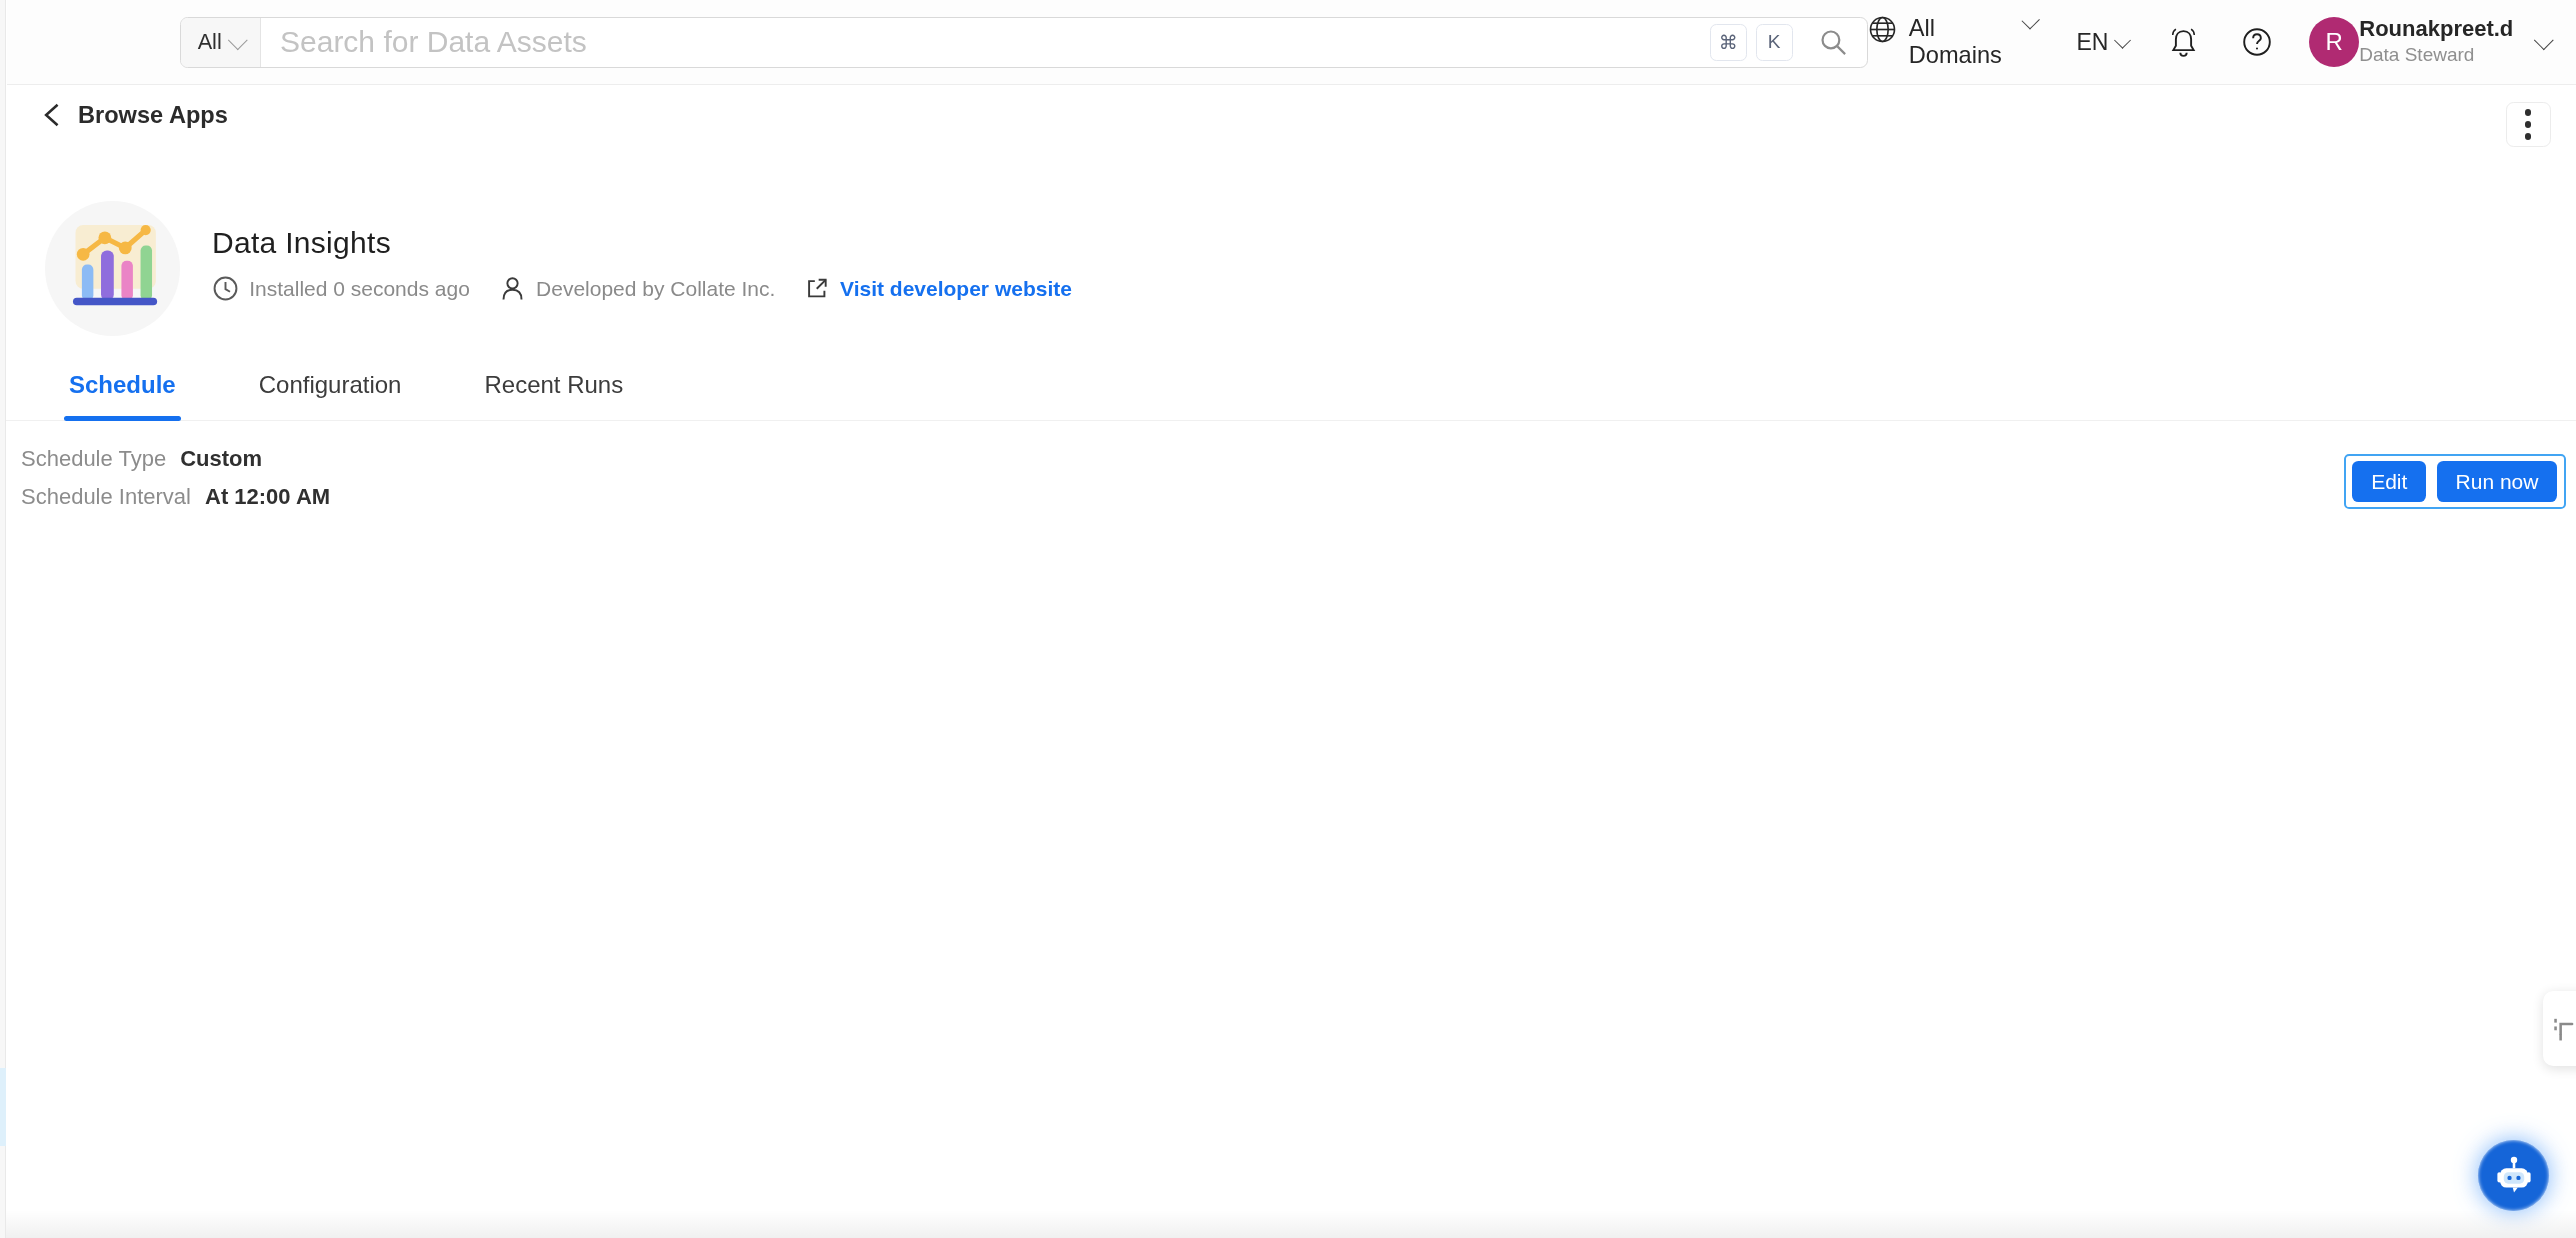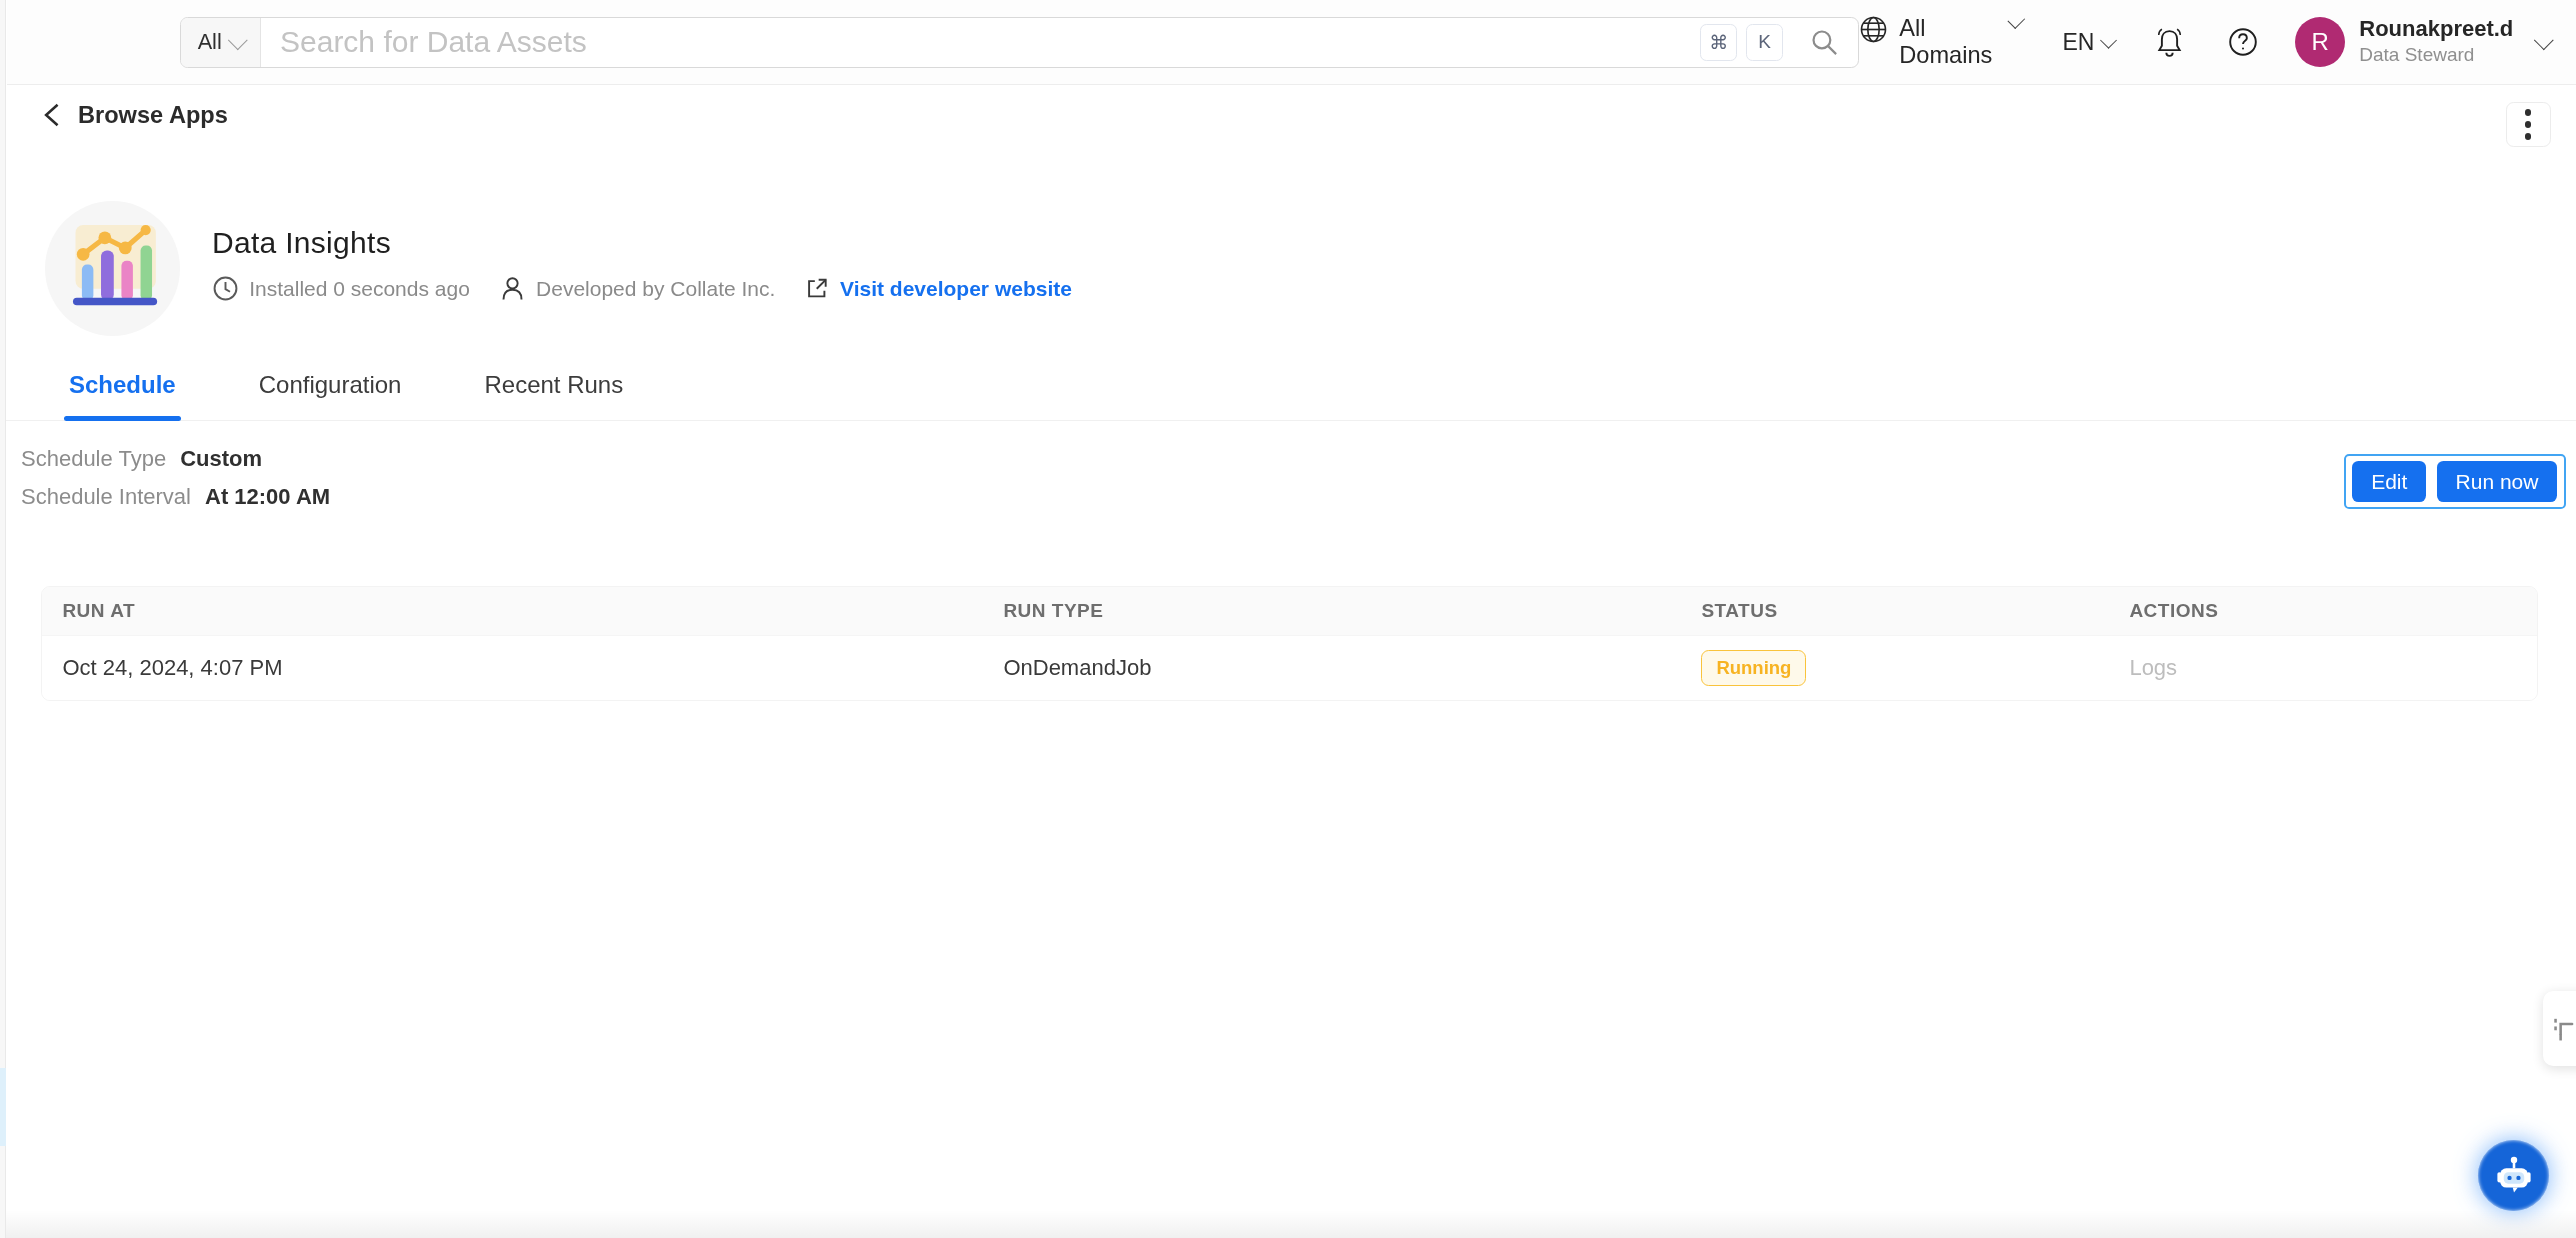--- a/index.html
+++ b/index.html
@@ -34,21 +34,21 @@
 
   .topbar-right { margin-left:auto; display:flex; align-items:center; margin-right:27px; }
   .domain-sel { display:flex; align-items:flex-start; gap:11.5px; cursor:pointer; }
   .domain-sel .lbl { font-size:23.6px; color:#262626; }
   .lang-sel { display:flex; align-items:center; gap:6.4px; margin-left:42px; cursor:pointer; }
   .lang-sel .lbl { font-size:23px; color:#262626; }
   .icon-btn { margin-left:41px; cursor:pointer; display:flex; align-items:center; }
   .user-chip { display:flex; align-items:center; margin-left:36px; cursor:pointer; }
   .avatar { width:50px; height:50px; border-radius:50%; background:#b02a72; color:#fff;
     display:flex; align-items:center; justify-content:center; font-size:24px; }
-  .user-meta { margin-left:14px; display:flex; flex-direction:column; }
+  .user-meta { display:flex; flex-direction:column; }
   .user-name { font-size:22px; font-weight:700; color:#262626; line-height:1.2; }
   .user-role { font-size:19px; color:#8f8f8f; line-height:1.3; }
   .user-chip .chev { margin-left:21.7px; border-color:#444; }
 
   
   .back-row { position:absolute; left:41px; top:101px; display:flex; align-items:center; gap:15.3px;
     cursor:pointer; }
   .back-row .lbl { font-size:23.6px; font-weight:700; color:#2b2b2b; }
   .kebab-btn { position:absolute; right:25.5px; top:102px; width:45px; height:45px;
     border:1.3px solid #ececec; border-radius:7.6px; background:#fff; display:flex; flex-direction:column;
@@ -266,38 +266,20 @@
       <span class="sched-label">Schedule Interval</span>
       <span class="sched-value">At 12:00 AM</span>
     </div>
   </div>
 
   <div class="action-group">
     <button class="btn">Edit</button>
     <button class="btn">Run now</button>
   </div>
 
-  <div class="runs-table">
-    <div class="thead">
-      <div class="th">RUN AT</div>
-      <div class="th">RUN TYPE</div>
-      <div class="th">STATUS</div>
-      <div class="th">ACTIONS</div>
-    </div>
-    <div class="trow">
-      <div class="td">Oct 24, 2024, 4:07 PM</div>
-      <div class="td">OnDemandJob</div>
-      <div class="td">
-        <span class="badge">Running</span>
-      </div>
-      <div class="td">
-        <span class="logs">Logs</span>
-      </div>
-    </div>
-  </div>
 
   <div class="edge-widget">
     <svg width="28" height="28" viewBox="0 0 44 44" fill="none" stroke="#8a8a8a" stroke-width="4">
       <line x1="4" y1="6" x2="4" y2="12"></line>
       <line x1="4" y1="18" x2="4" y2="24"></line>
       <path d="M12 30 L12 14 L30 14" stroke-linecap="round"></path>
       <line x1="12" y1="30" x2="12" y2="40"></line>
     </svg>
   </div>
 

